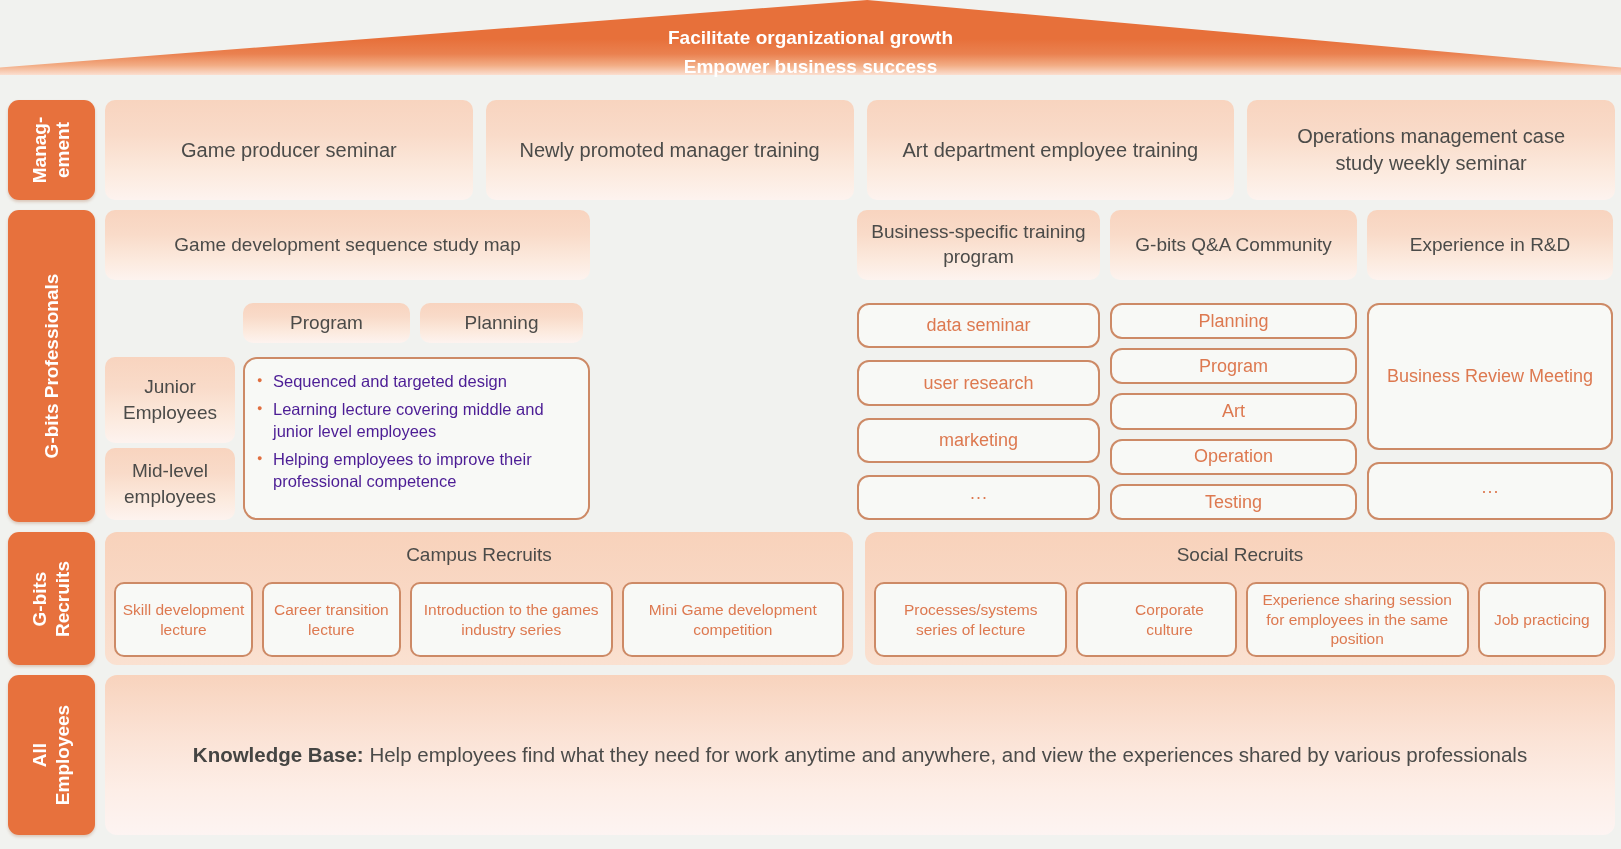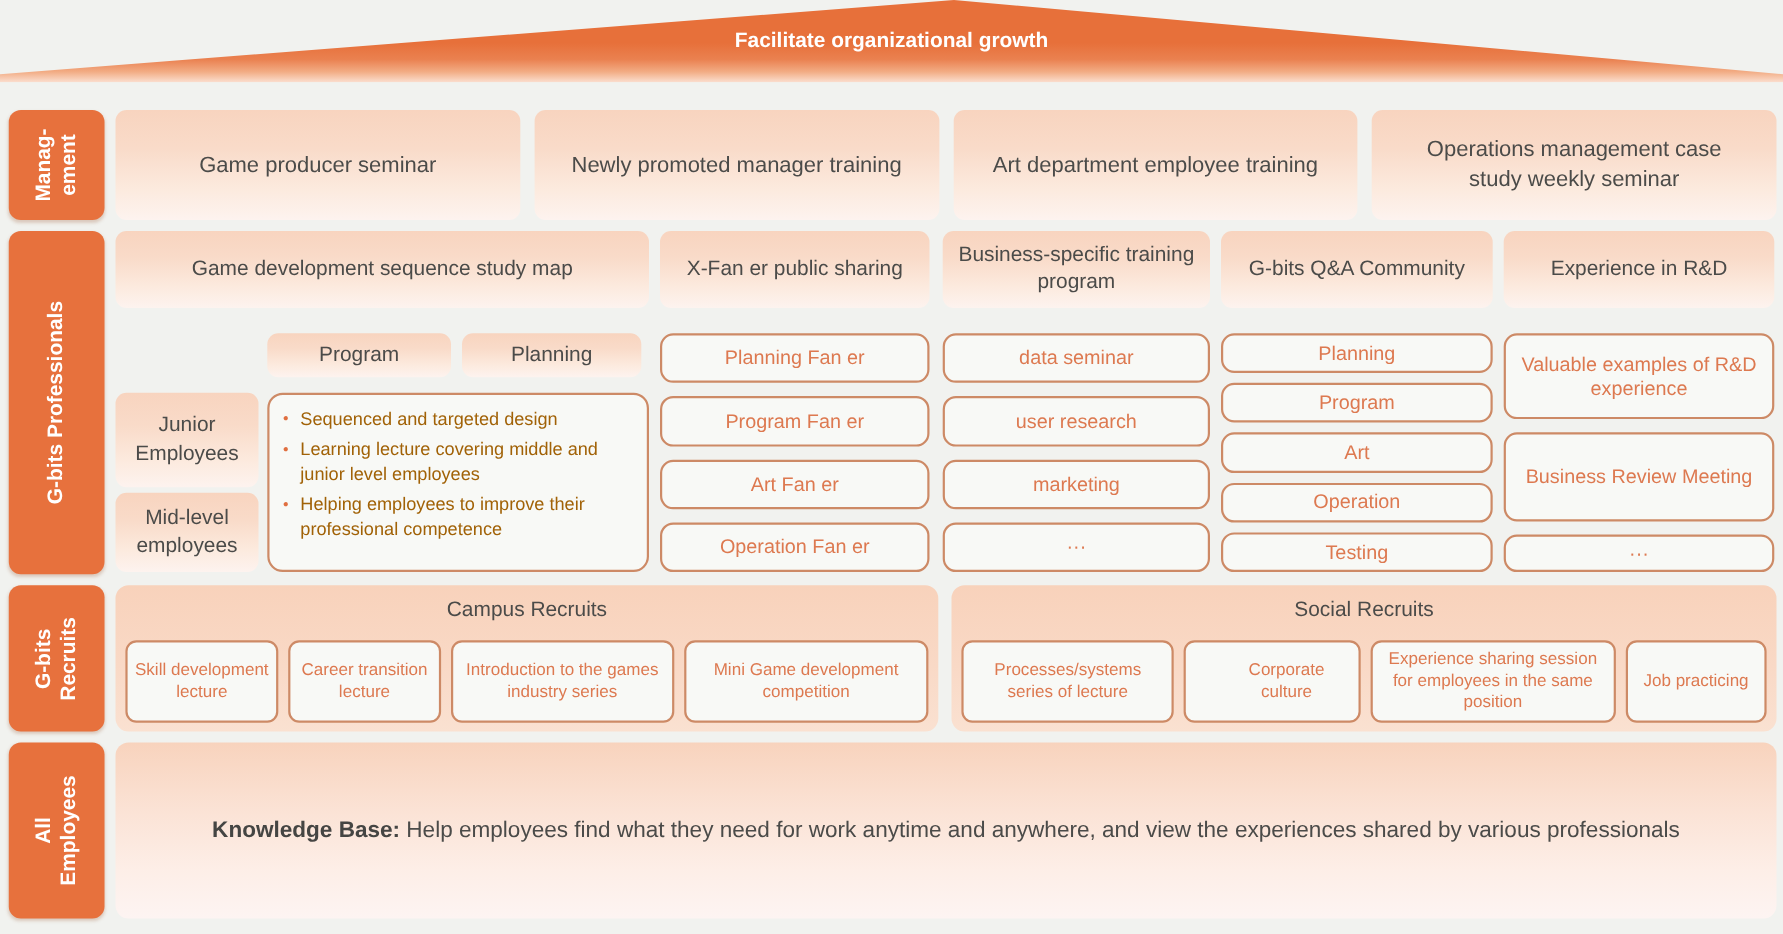--- a/index.html
+++ b/index.html
@@ -66,21 +66,21 @@
   .subtab.planning{left:315px;width:163px;}
   .audience{position:absolute;left:0;width:130px;display:flex;align-items:center;justify-content:center;
     font-size:19px;text-align:center;line-height:1.35;padding:0 6px;box-sizing:border-box;}
   .audience.junior{top:147px;height:86px;}
   .audience.mid{top:238px;height:72px;}
   .bullet-box{position:absolute;left:138px;right:0;top:147px;bottom:2px;
     background:#f8f9f6;border:2px solid #cd8a66;border-radius:14px;
     padding:12px 10px 6px 12px;box-sizing:border-box;}
   .bullet-box ul{margin:0;padding:0;list-style:none;}
   .bullet-box li{position:relative;padding-left:16px;margin-bottom:7px;
-    color:#a16207;font-size:16.5px;line-height:1.3;}
+    color:#4c1d95;font-size:16.5px;line-height:1.3;}
   .bullet-box li::before{content:"\25CF";position:absolute;left:0;top:4px;font-size:9px;color:#e06f40;}
   
   .row-recruits{position:absolute;left:105px;top:532px;width:1510px;height:133px;}
   .rc{position:absolute;top:0;bottom:0;border-radius:12px;
     background:linear-gradient(180deg,#f8d2bb 0%,#f9d9c6 55%,#fae1d1 100%);}
   .rc.campus{left:0;width:748px;}
   .rc.social{left:760px;width:750px;}
   .rc-header{height:46px;display:flex;align-items:center;justify-content:center;font-size:19px;}
   .rc-items{position:absolute;top:50px;bottom:8px;left:9px;right:9px;display:flex;gap:9px;}
   .rc-items .obox{font-size:15.5px;border-radius:10px;padding:2px 6px;}
@@ -91,20 +91,21 @@
   .kb-text{max-width:1400px;text-align:center;font-size:20.5px;line-height:1.55;color:#4b4b49;padding:0 40px;}
   .kb-text strong{color:#454543;}
 </style>
 </head>
 <body>
 
 <div class="roof">
   <div class="roof-shape"></div>
   <div class="roof-text">
     <div>Facilitate organizational growth</div>
+    <div>Empower business success</div>
   </div>
 </div>
 
 <div class="side-tab" style="top:100px;height:100px;">
   <div class="side-label">
     <span style="display:block;">Manag-</span>
     <span style="display:block;">ement</span>
   </div>
 </div>
 <div class="side-tab" style="top:210px;height:312px;">
@@ -142,29 +143,20 @@
     <div class="audience junior peach dark-text">Junior Employees</div>
     <div class="bullet-box">
       <ul>
         <li>Sequenced and targeted design</li>
         <li>Learning lecture covering middle and junior level employees</li>
         <li>Helping employees to improve their professional competence</li>
       </ul>
     </div>
   </div>
 
-  <div class="prof-col col2">
-    <div class="col-header peach dark-text">X-Fan er public sharing</div>
-    <div class="col-items">
-      <div class="obox">Planning Fan er</div>
-      <div class="obox">Program Fan er</div>
-      <div class="obox">Art Fan er</div>
-      <div class="obox">Operation Fan er</div>
-    </div>
-  </div>
 
   <div class="prof-col col3">
     <div class="col-header peach dark-text">Business-specific training program</div>
     <div class="col-items">
       <div class="obox">data seminar</div>
       <div class="obox">user research</div>
       <div class="obox">marketing</div>
       <div class="obox">···</div>
     </div>
   </div>
@@ -176,21 +168,20 @@
       <div class="obox">Program</div>
       <div class="obox">Art</div>
       <div class="obox">Operation</div>
       <div class="obox">Testing</div>
     </div>
   </div>
 
   <div class="prof-col col5">
     <div class="col-header peach dark-text">Experience in R&amp;D</div>
     <div class="col-items">
-      <div class="obox" style="flex:2.7;">Valuable examples of R&amp;D experience</div>
       <div class="obox" style="flex:2.8;">Business Review Meeting</div>
       <div class="obox" style="flex:1;">···</div>
     </div>
   </div>
 </div>
 
 <div class="row-recruits">
 
   <div class="rc campus">
     <div class="rc-header dark-text">Campus Recruits</div>

